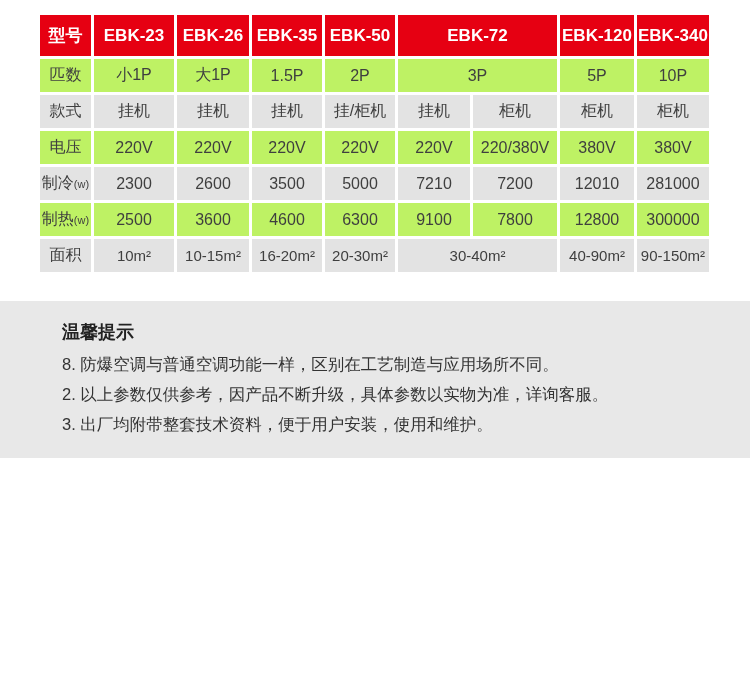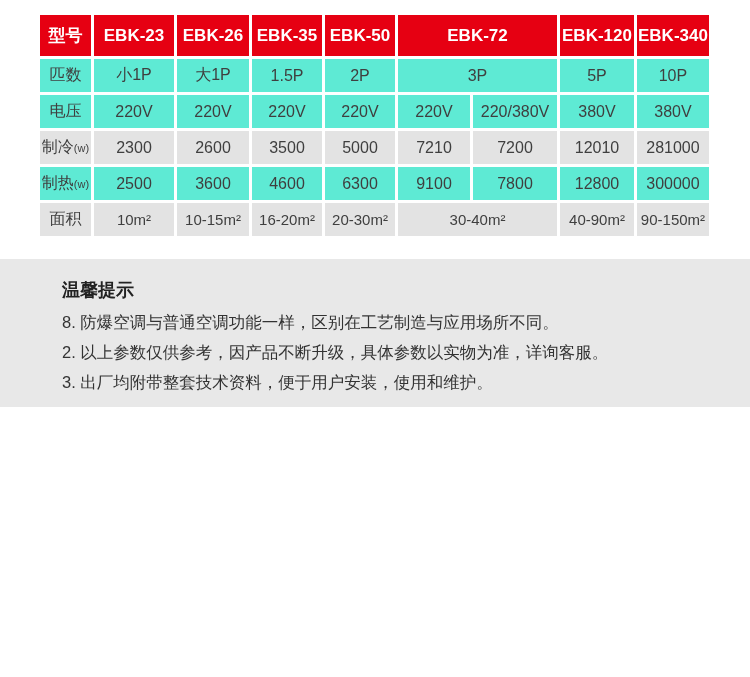--- a/index.html
+++ b/index.html
@@ -39,21 +39,21 @@
     font-weight: bold;
     font-size: 17px;
     height: 41px;
   }
   table.spec tbody th, table.spec tbody td {
     height: 33px;
     font-size: 16px;
     color: #3f3f3f;
     font-weight: normal;
   }
-  table.spec tr.light th, table.spec tr.light td { background: #5eead4; }
+  table.spec tr.light th, table.spec tr.light td { background: #bef264; }
   table.spec tr.dark  th, table.spec tr.dark  td { background: #e3e3e3; }
   table.spec .unit { font-size: 11px; }
   table.spec tr.area td { font-size: 15px; }
 
   
   .advice {
     margin: 24px 40px 0 46px;
   }
   .advice-heading {
     font-size: 22px;
@@ -66,24 +66,24 @@
     width: 662px;
     font-size: 22px;
     letter-spacing: 1.5px;
     line-height: 32px;
     color: #222222;
     text-align: justify;
   }
 
   
   .tips-box {
-    margin-top: 20px;
+    margin-top: 26px;
     width: 750px;
     background: #e8e8e8;
-    padding: 18px 30px 10px 62px;
+    padding: 18px 30px 19px 62px;
     box-sizing: border-box;
     min-height: 143px;
   }
   .tips-heading {
     font-size: 18px;
     font-weight: bold;
     color: #222222;
     line-height: 26px;
   }
   .tips-list {
@@ -132,20 +132,31 @@
         <tr class="light">
           <th><span>匹数</span><span class="unit"></span></th>
           <td>小1P</td>
           <td>大1P</td>
           <td>1.5P</td>
           <td>2P</td>
           <td colspan="2">3P</td>
           <td>5P</td>
           <td>10P</td>
         </tr>
+        <tr class="dark">
+          <th><span>款式</span><span class="unit"></span></th>
+          <td>挂机</td>
+          <td>挂机</td>
+          <td>挂机</td>
+          <td>挂/柜机</td>
+          <td>挂机</td>
+          <td>柜机</td>
+          <td>柜机</td>
+          <td>柜机</td>
+        </tr>
         <tr class="light">
           <th><span>电压</span><span class="unit"></span></th>
           <td>220V</td>
           <td>220V</td>
           <td>220V</td>
           <td>220V</td>
           <td>220V</td>
           <td>220/380V</td>
           <td>380V</td>
           <td>380V</td>

